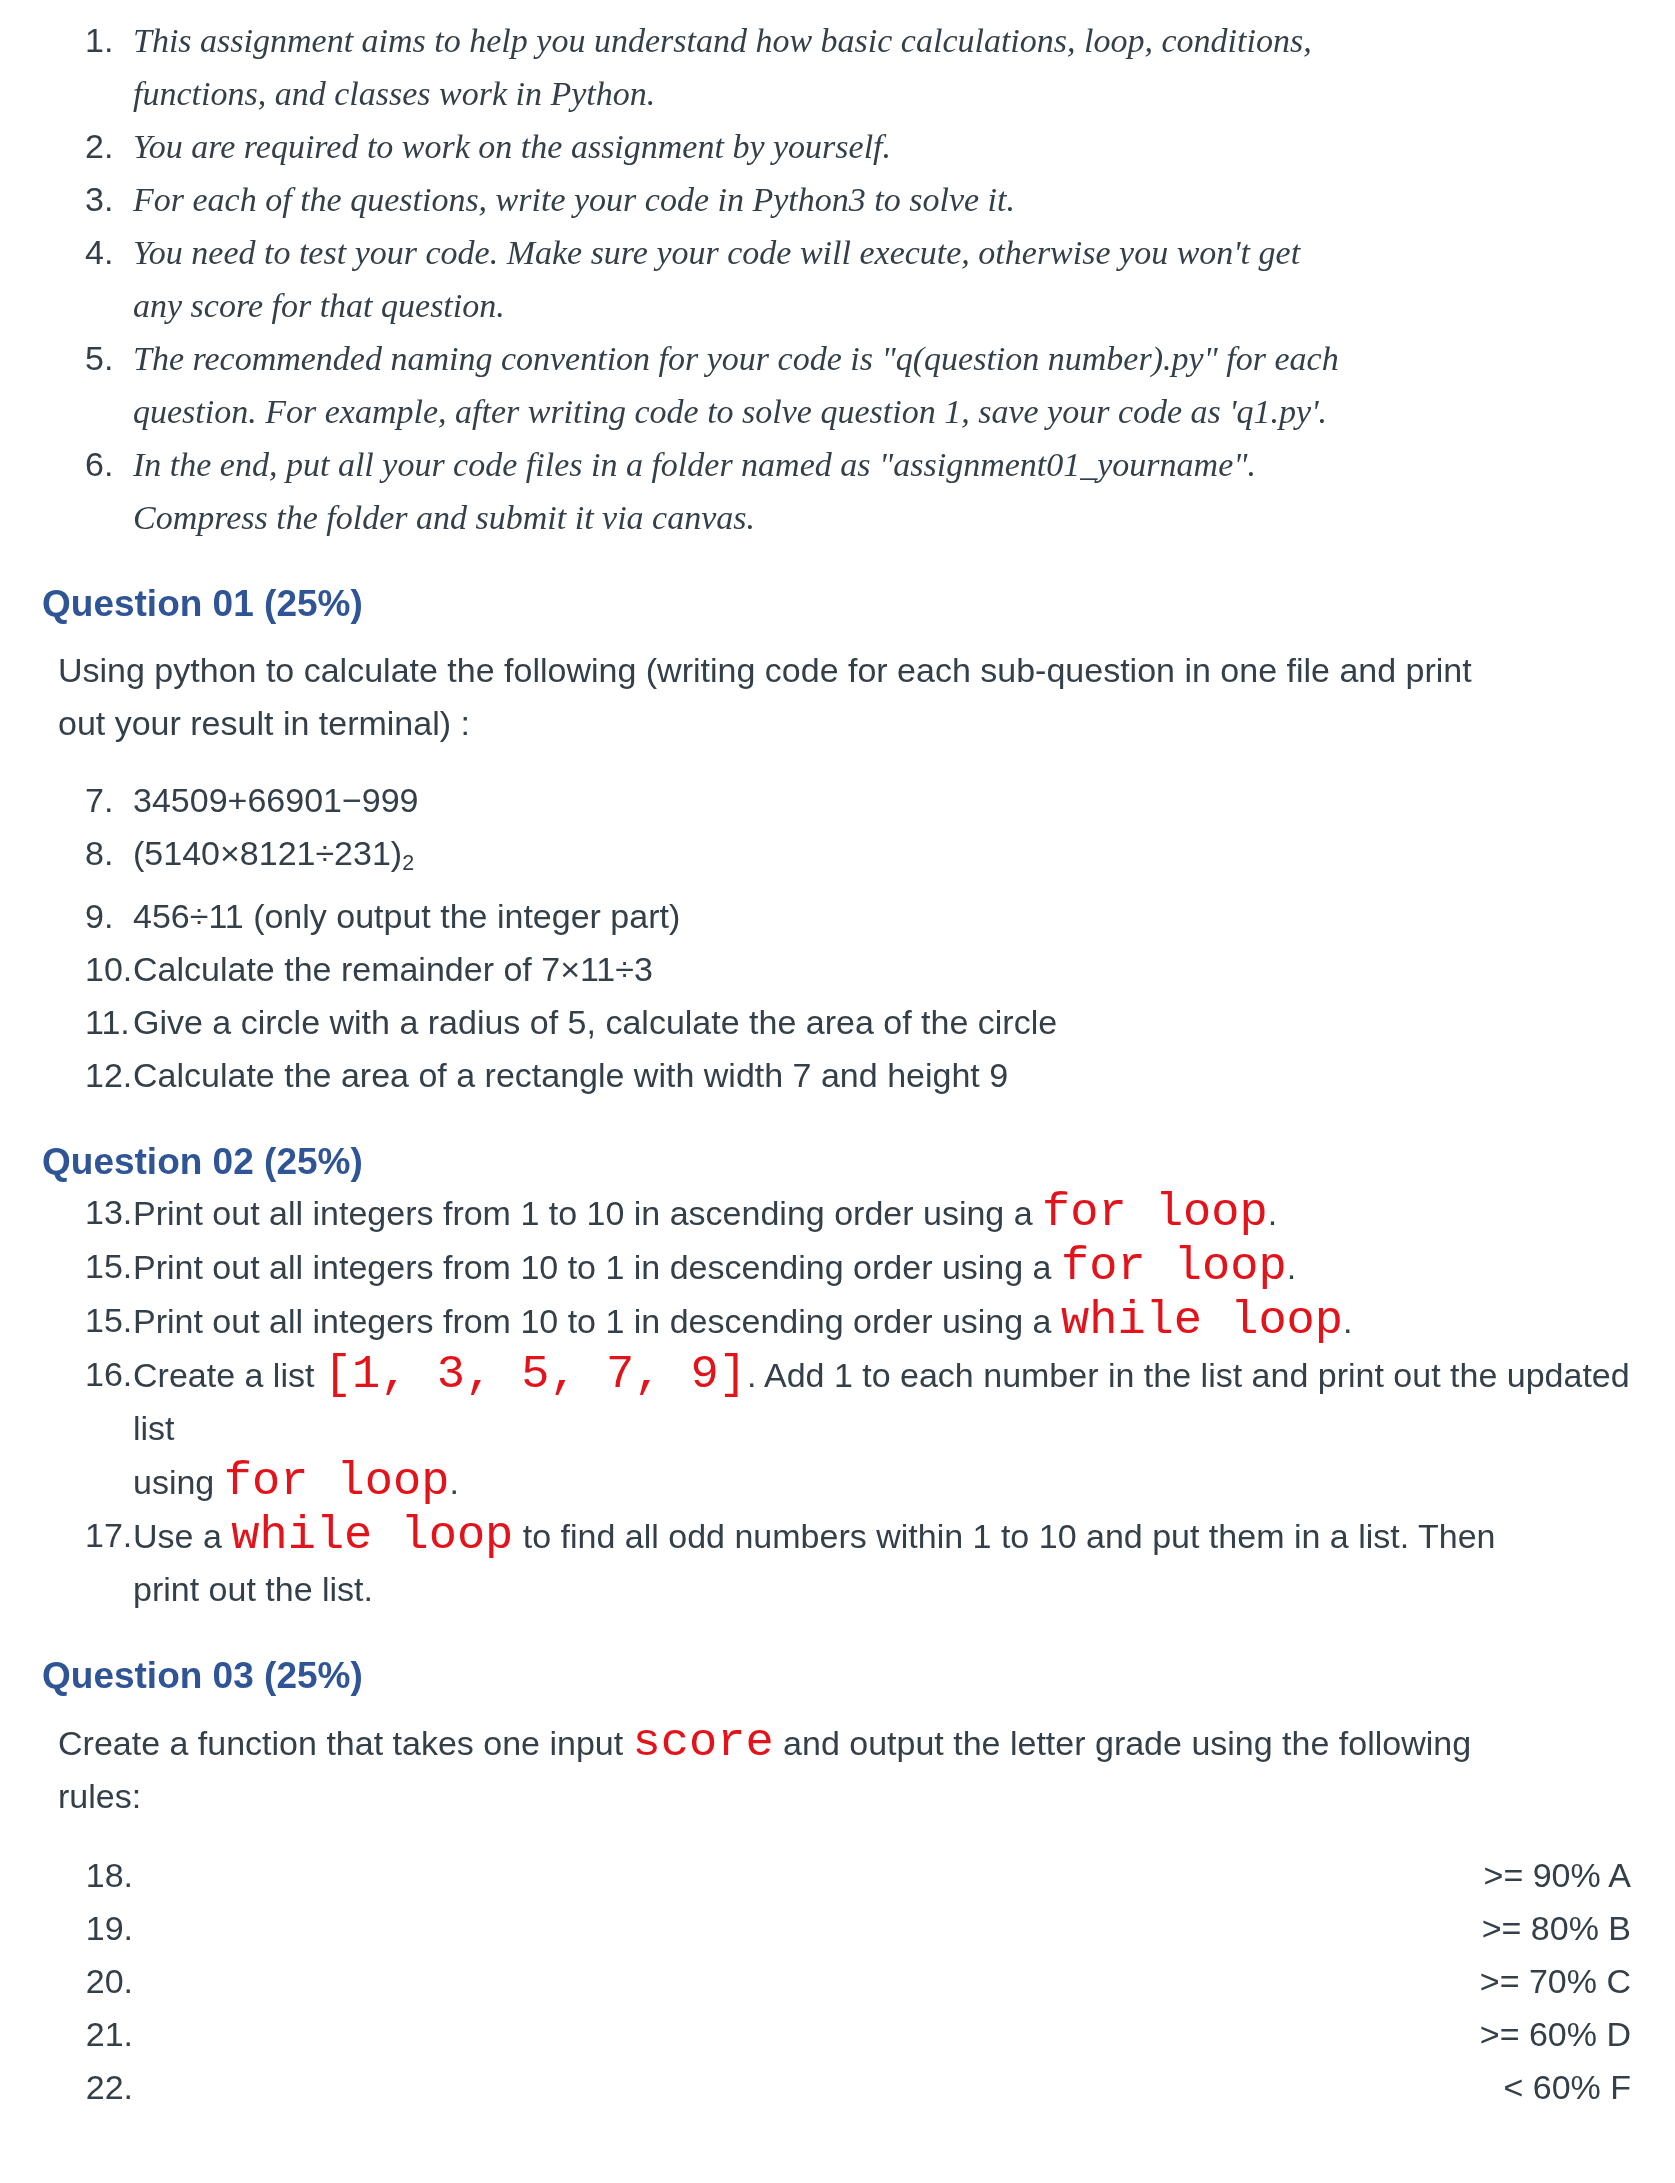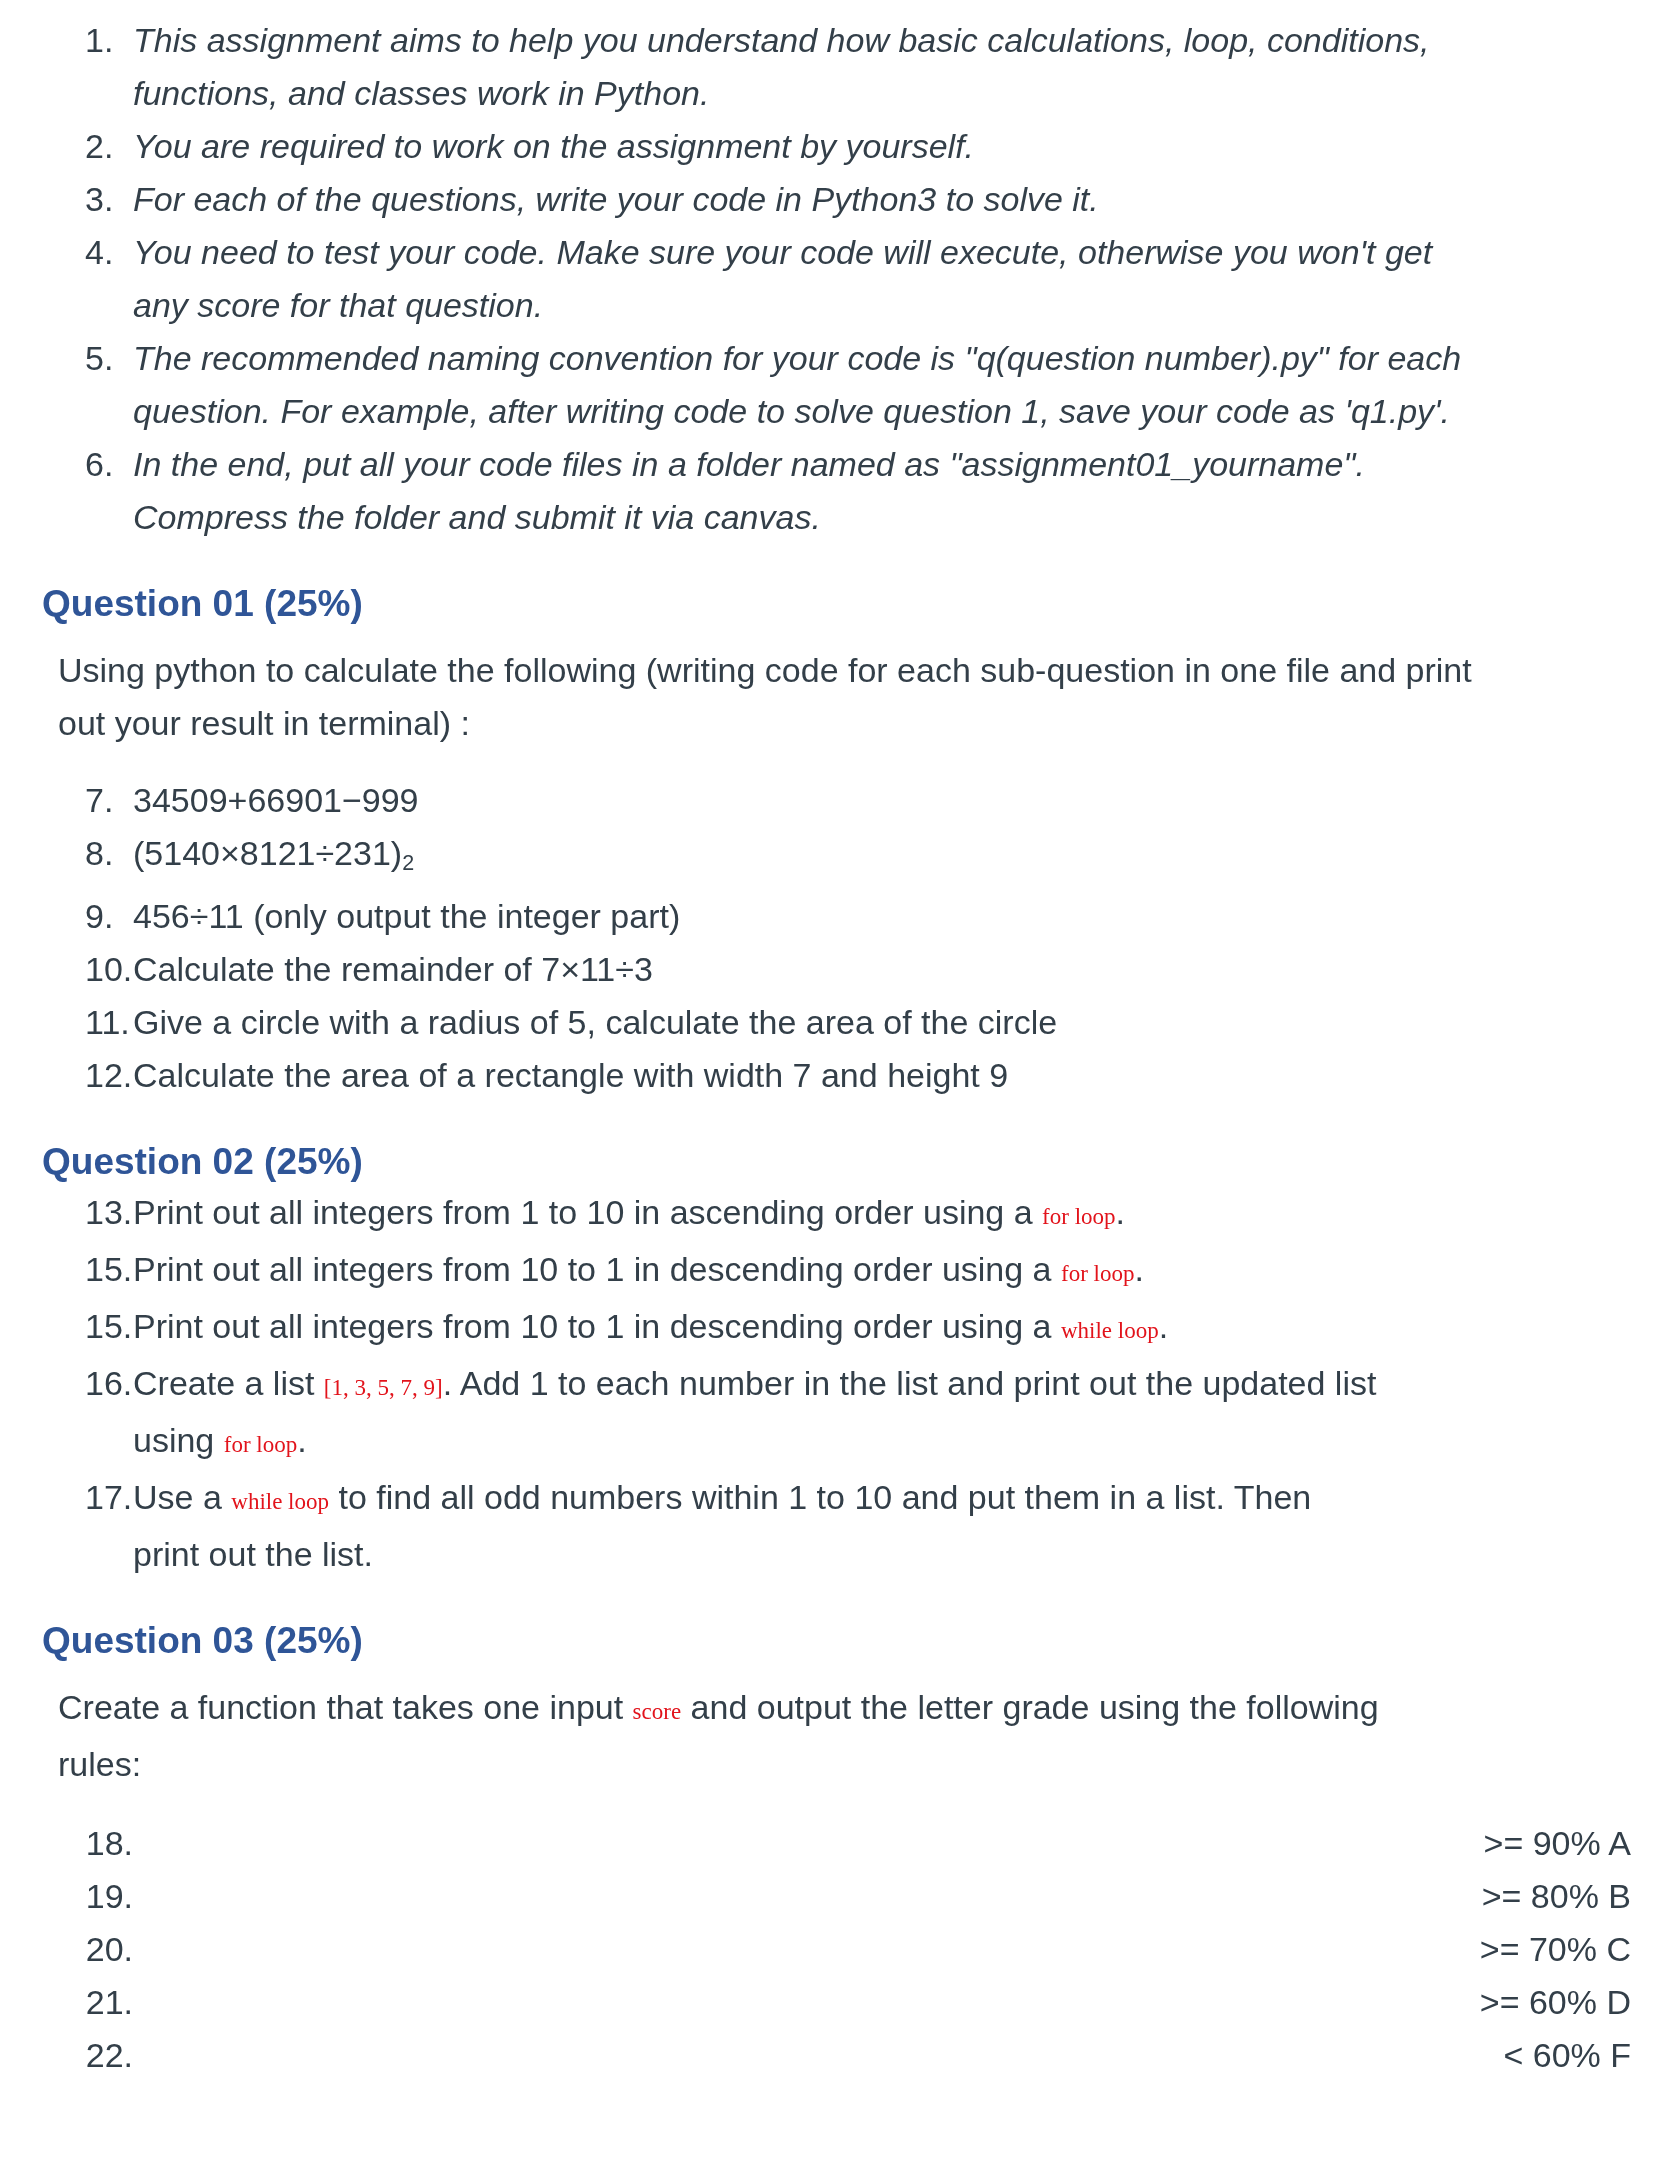--- a/index.html
+++ b/index.html
@@ -41,28 +41,28 @@
   }
   .list-item .num{
     flex:none;
     width:48px;
     font-style:normal;
   }
   .list-item .content{
     flex:1;
     white-space:pre-wrap;
   }
-  .italic-list .content{font-style:italic;}
+  .italic-list .content{font-style:italic;font-family:Liberation Serif, serif;}
   .gap-top-30{margin-top:24px;}
   .gap-top-33{margin-top:26px;text-align:right;}
   .gap-top-36{margin-top:29px;}
   .seg-red{
     color:var(--red-color);
-    font-family:Liberation Serif, serif;
-    font-size:23px;
+    font-family:Liberation Mono, monospace;
+    font-size:47px;
   }
   .seg-sub{
     font-size:21.5px;
     vertical-align:-4.8px;
   }
 </style>
 </head>
 <body>
 
 <div class="page">

